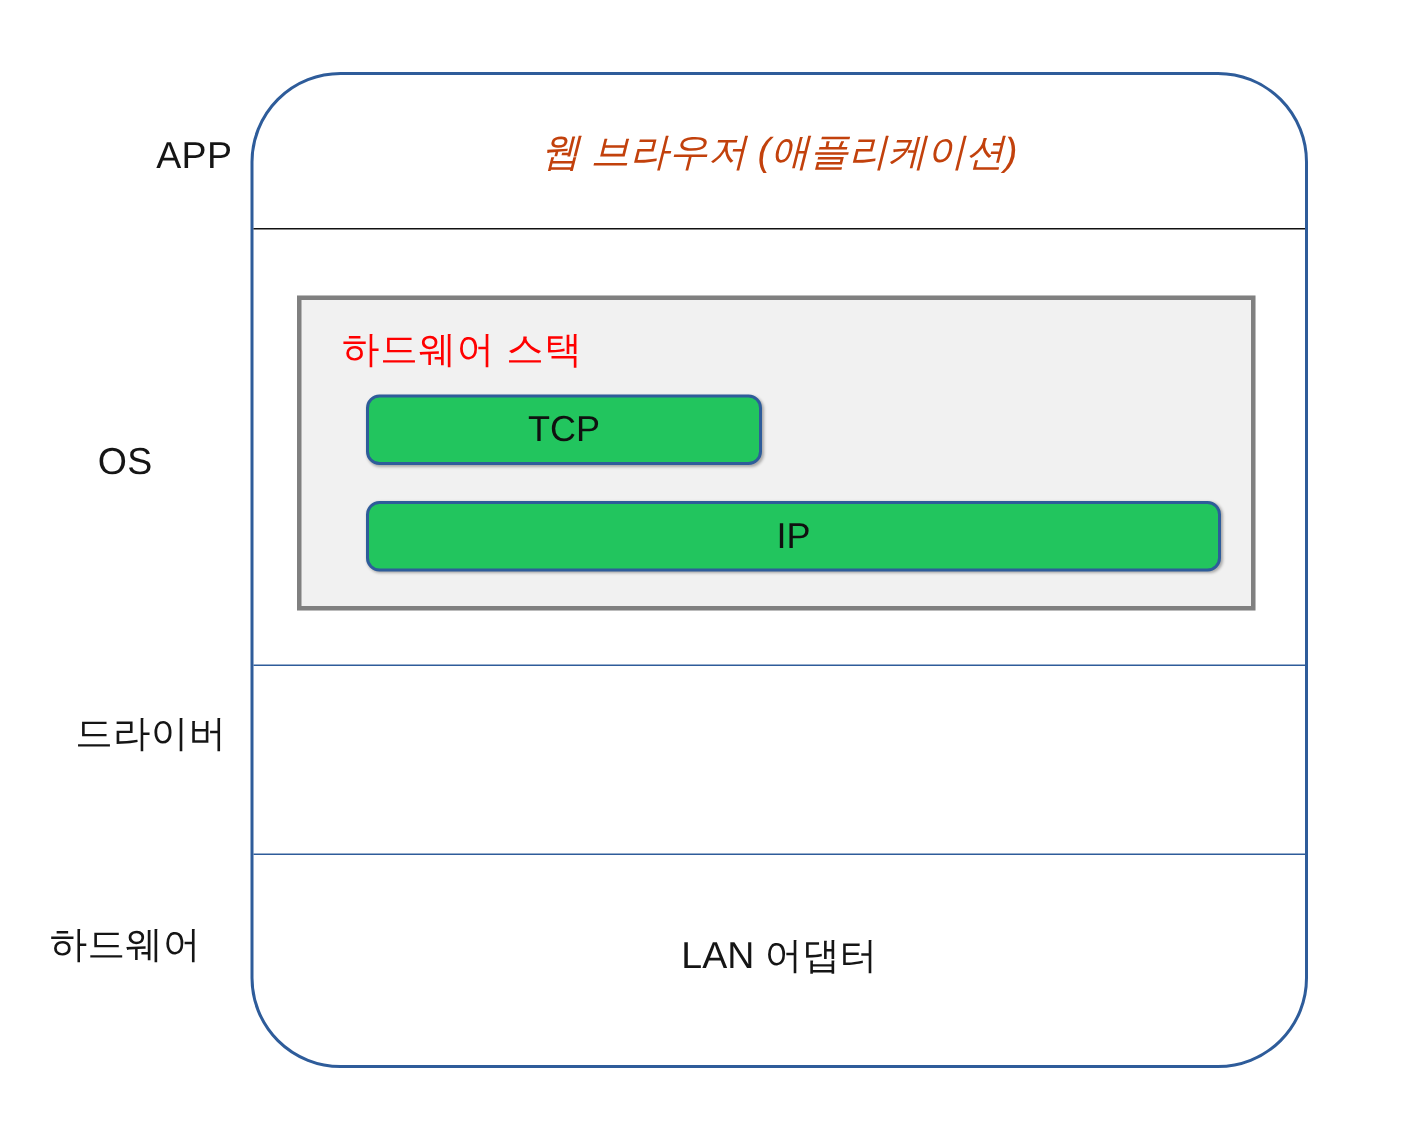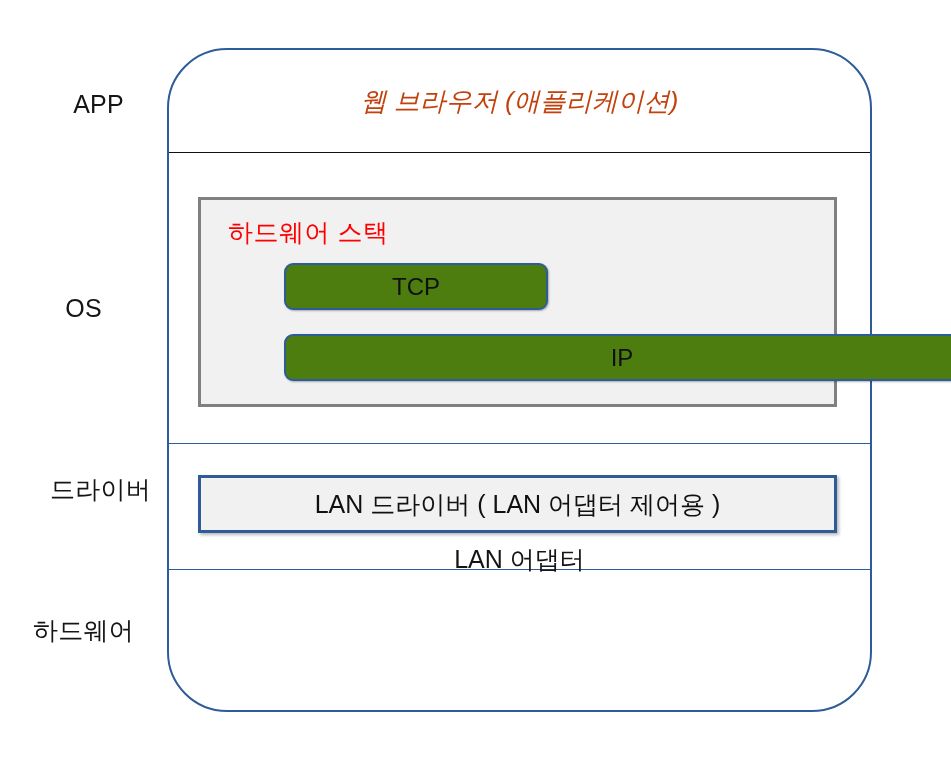--- a/index.html
+++ b/index.html
@@ -19,21 +19,21 @@
   
   .layer-label {
     position: absolute;
     font-size: 25px;
     line-height: 1;
     color: #151515;
     white-space: nowrap;
     text-align: center;
     letter-spacing: 0.2px;
   }
-  #label-app      { left: 0;   top: 92px;  width: 197px; }
+  #label-app      { left: 0;   top: 92px;  width: 197px; padding-left: 31px; }
   #label-os       { left: 0;   top: 296px; width: 167px; }
   #label-driver   { left: 0;   top: 477px; width: 167px; margin-left: 17px; }
   #label-hardware { left: 0;   top: 618px; width: 167px; }
 
   
   #computer-container {
     position: absolute;
     left: 167px;
     top: 48px;
     width: 705px;
@@ -93,32 +93,31 @@
     color: #FF0000;
     white-space: nowrap;
     letter-spacing: 0.5px;
   }
 
   .proto-box {
     position: absolute;
     box-sizing: border-box;
     border: 2px solid #2E5C9A;
     border-radius: 9px;
-    background: #4d7c0f;
+    background: #22c55e;
     display: flex;
     align-items: center;
     justify-content: center;
     font-size: 24px;
     color: #101010;
     box-shadow: 1px 1px 2px rgba(0,0,0,0.30);
-    margin-left: 40px;
   }
   #proto-tcp { left: 43px;  top: 63px;  width: 264px; height: 47px; }
   #proto-udp { left: 349px; top: 63px;  width: 264px; height: 47px; }
-  #proto-ip  { left: 43px;  top: 134px; width: 676px; height: 47px; }
+  #proto-ip  { left: 43px;  top: 134px; width: 570px; height: 47px; }
 
   
   #lan-driver-box {
     position: absolute;
     left: 29px;
     top: 425px;
     width: 639px;
     height: 58px;
     box-sizing: border-box;
     border: 3px solid #2E5C9A;
@@ -129,26 +128,27 @@
     font-size: 25px;
     color: #101010;
     white-space: nowrap;
     box-shadow: 2px 2px 3px rgba(0,0,0,0.28);
   }
 
   
   #hardware-band {
     position: absolute;
     left: 0;
-    top: 493px;
+    top: 519px;
     width: 100%;
     height: 143px;
     display: flex;
     align-items: flex-start;
     justify-content: center;
+    padding-top: 51px;
     box-sizing: border-box;
   }
   #hardware-title {
     font-size: 25px;
     color: #151515;
     white-space: nowrap;
   }
 </style>
 </head>
 <body>
@@ -173,21 +173,20 @@
     <div id="protocol-stack-title">하드웨어 스택</div>
 
     <div id="proto-tcp" class="proto-box">TCP</div>
 
 
     <div id="proto-ip" class="proto-box">IP</div>
   </div>
 
   <div id="divider-os-driver" class="band-divider"></div>
 
-  <div id="lan-driver-box">LAN 드라이버 ( LAN 어댑터 제어용 )</div>
 
   <div id="divider-driver-hw" class="band-divider"></div>
 
   <div id="hardware-band">
     <div id="hardware-title">LAN 어댑터</div>
   </div>
 
 </div>
 
 </body></html>

